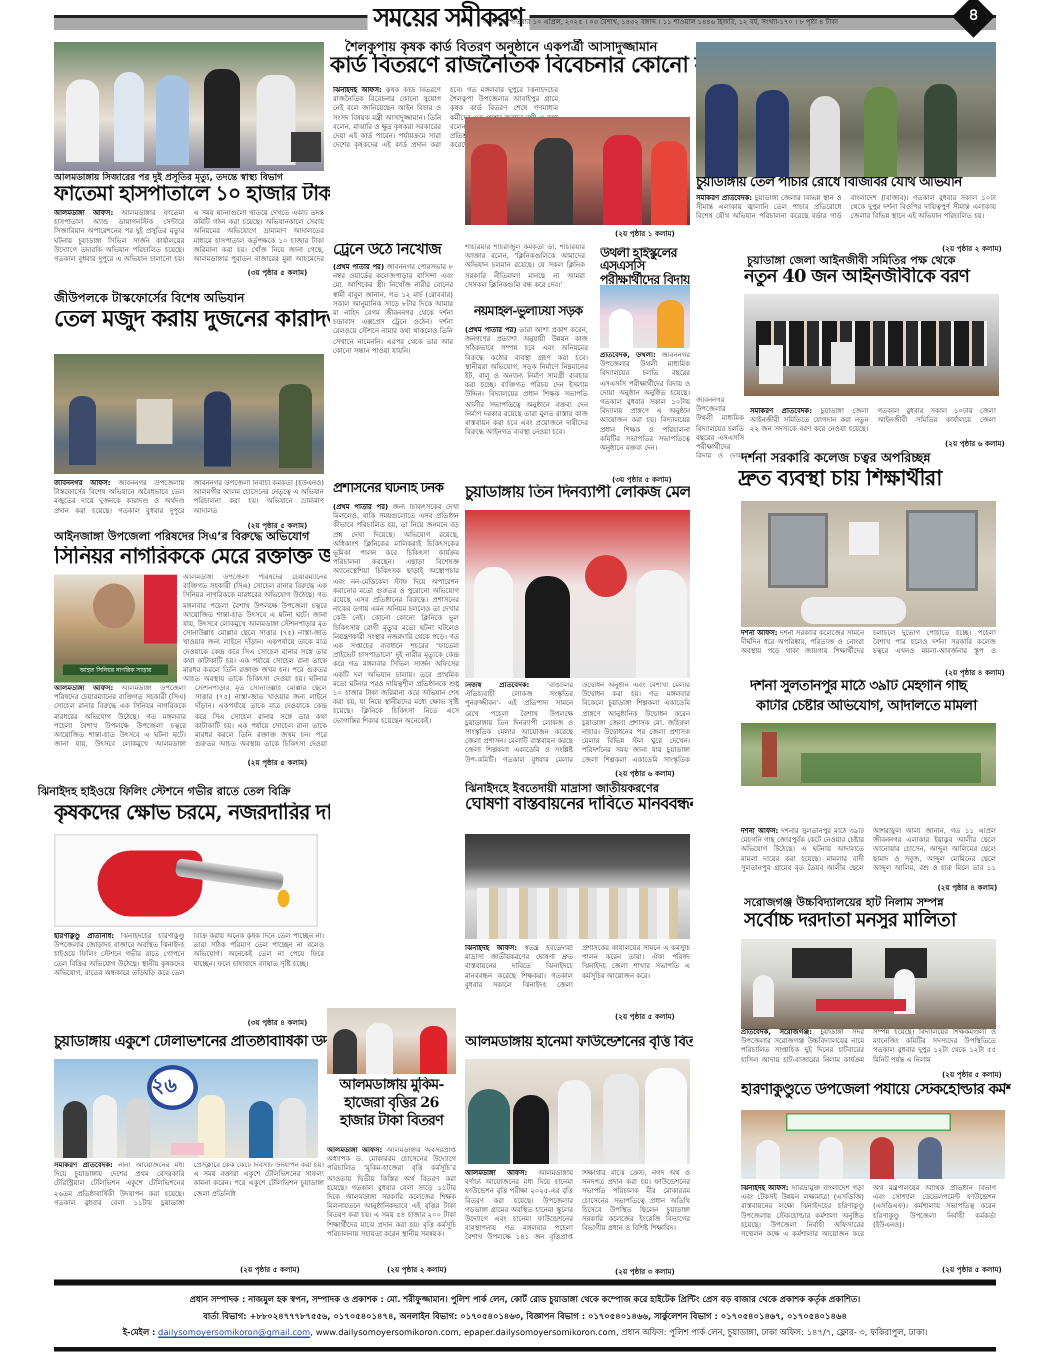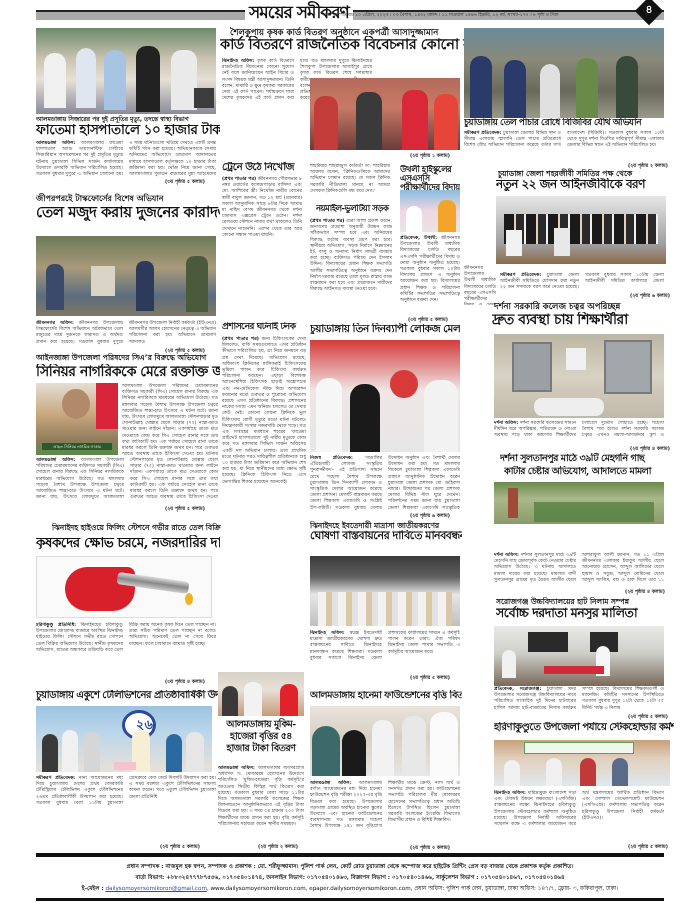--- a/index.html
+++ b/index.html
@@ -44,21 +44,21 @@
   <div style="position:absolute;left:158px;top:60px;width:20px;height:20px;background:#3c3c3c"></div>
 </div>
 <div class="kicker" style="left:36px;top:113px;width:180px;font-size:6px">আলমডাঙ্গায় সিজারের পর দুই প্রসূতির মৃত্যু, তদন্তে স্বাস্থ্য বিভাগ</div>
 <div class="headline" style="left:36px;top:122px;width:184px;font-size:13.5px">ফাতেমা হাসপাতালে ১০ হাজার টাকা জরিমানা</div>
 <div class="body" style="left:36px;top:140px;width:180px;height:38px;column-count:2;column-gap:6px">
   <b>আলমডাঙ্গা অফিস:</b>
   <span>আলমডাঙ্গার ফাতেমা হাসপাতাল অ্যান্ড ডায়াগনস্টিক সেন্টারে সিজারিয়ান অপারেশনের পর দুই প্রসূতির মৃত্যুর ঘটনায় চুয়াডাঙ্গা সিভিল সার্জন কার্যালয়ের উদ্যোগে তদারকি অভিযান পরিচালিত হয়েছে। গতকাল বুধবার দুপুরে এ অভিযান চালানো হয়। এ সময় ঘটনাগুলো খতিয়ে দেখতে একটি তদন্ত কমিটি গঠন করা হয়েছে। অভিযানকালে সেবায় অনিয়মের অভিযোগে ভ্রাম্যমাণ আদালতের মাধ্যমে হাসপাতাল কর্তৃপক্ষকে ১০ হাজার টাকা জরিমানা করা হয়। খোঁজ নিয়ে জানা গেছে, আলমডাঙ্গার পুরাতন বাজারের মুন্না আহমেদের স্ত্রী রোজিনা খাতুন গত ৭ এপ্রিল প্রসব বেদনা নিয়ে ওই হাসপাতালে ভর্তি হন। সেখানে সিজারিয়ান অপারেশনের মাধ্যমে সন্তান</span>
 </div>
 <div class="cont" style="left:165px;top:178px">(৩য় পৃষ্ঠার ৫ কলাম)</div>
 
-<div class="kicker" style="left:36px;top:193px;width:180px;font-size:8px">জীপরপরইে টাস্কফোর্সের বিশেষ অভিযান</div>
+<div class="kicker" style="left:36px;top:193px;width:180px;font-size:8px">জীউপলকে টাস্কফোর্সের বিশেষ অভিযান</div>
 <div class="headline" style="left:36px;top:205px;width:184px;font-size:15px">তেল মজুদ করায় দুজনের কারাদণ্ড</div>
 <div class="photo" style="left:36px;top:236px;width:180px;height:80px;background:linear-gradient(180deg,#6c7a58 0%,#a89a7a 40%,#5c6d7e 75%,#807764 100%)">
   <div style="position:absolute;left:10px;top:28px;width:18px;height:46px;background:#3b4a6b;border-radius:8px 8px 0 0"></div>
   <div style="position:absolute;left:55px;top:30px;width:24px;height:30px;background:#d9d4c5"></div>
   <div style="position:absolute;left:100px;top:25px;width:18px;height:50px;background:#2d3a5a;border-radius:8px 8px 0 0"></div>
   <div style="position:absolute;left:150px;top:20px;width:22px;height:56px;background:#4a5a3a;border-radius:8px 8px 0 0"></div>
 </div>
 <div class="body" style="left:36px;top:320px;width:180px;height:32px;column-count:2;column-gap:6px">
   <b>জীবননগর অফিস:</b>
   <span>জীবননগর উপজেলায় টাস্কফোর্সের বিশেষ অভিযানে অবৈধভাবে তেল মজুতের দায়ে দুজনকে কারাদণ্ড ও অর্থদণ্ড প্রদান করা হয়েছে। গতকাল বুধবার দুপুরে জীবননগর উপজেলা নির্বাহী কর্মকর্তা (ইউএনও) আলমগীর আলম হোসেনের নেতৃত্বে এ অভিযান পরিচালনা করা হয়। অভিযানে ভ্রাম্যমাণ আদালত</span>
@@ -74,36 +74,36 @@
 </div>
 <div class="body" style="left:122px;top:383px;width:96px;height:72px">
   <span>আলমডাঙ্গা উপজেলা পরিষদের চেয়ারম্যানের ব্যক্তিগত সহকারী (সিএ) সোহেল রানার বিরুদ্ধে এক সিনিয়র নাগরিককে মারধরের অভিযোগ উঠেছে। গত মঙ্গলবার পহেলা বৈশাখ উপলক্ষে উপজেলা চত্বরে আয়োজিত শান্তা-হাত উৎসবে এ ঘটনা ঘটে। জানা যায়, উৎসবে লোকমুখে আলমডাঙ্গা স্টেশনপাড়ার মৃত সোনাউল্লাহ মোল্লার ছেলে সাত্তার (৭৫) নাস্তা-জাত খাওয়ার জন্য লাইনে দাঁড়ান। একপর্যায়ে তাকে মাত্র দেওয়াকে কেন্দ্র করে সিএ সোহেল রানার সঙ্গে তার কথা কাটাকাটি হয়। এক পর্যায়ে সোহেল রানা তাকে মারধর করলে তিনি রক্তাক্ত জখম হন। পরে গুরুতর আহত অবস্থায় তাকে চিকিৎসা দেওয়া হয়। ঘটনার পরপরই শহরজুড়ে ব্যাপক নিন্দা ও ক্ষোভের সৃষ্টি হয়।</span>
 </div>
 <div class="body" style="left:36px;top:457px;width:182px;height:46px;column-count:2;column-gap:6px">
   <b>আলমডাঙ্গা অফিস:</b>
   <span>আলমডাঙ্গা উপজেলা পরিষদের চেয়ারম্যানের ব্যক্তিগত সহকারী (সিএ) সোহেল রানার বিরুদ্ধে এক সিনিয়র নাগরিককে মারধরের অভিযোগ উঠেছে। গত মঙ্গলবার পহেলা বৈশাখ উপলক্ষে উপজেলা চত্বরে আয়োজিত শান্তা-হাত উৎসবে এ ঘটনা ঘটে। জানা যায়, উৎসবে লোকমুখে আলমডাঙ্গা স্টেশনপাড়ার মৃত সোনাউল্লাহ মোল্লার ছেলে সাত্তার (৭৫) নাস্তা-জাত খাওয়ার জন্য লাইনে দাঁড়ান। একপর্যায়ে তাকে মাত্র দেওয়াকে কেন্দ্র করে সিএ সোহেল রানার সঙ্গে তার কথা কাটাকাটি হয়। এক পর্যায়ে সোহেল রানা তাকে মারধর করলে তিনি রক্তাক্ত জখম হন। পরে গুরুতর আহত অবস্থায় তাকে চিকিৎসা দেওয়া হয়। ঘটনার পরপরই শহরজুড়ে ব্যাপক নিন্দা ও ক্ষোভের সৃষ্টি হয়।</span>
 </div>
 <div class="cont" style="left:165px;top:505px">(২য় পৃষ্ঠার ৫ কলাম)</div>
 
-<div class="kicker" style="left:52px;top:522px;width:184px;font-size:7.5px">ঝিনাইদহ হাইওয়ে ফিলিং স্টেশনে গভীর রাতে তেল বিক্রি</div>
+<div class="kicker" style="left:25px;top:522px;width:184px;font-size:7.5px">ঝিনাইদহ হাইওয়ে ফিলিং স্টেশনে গভীর রাতে তেল বিক্রি</div>
 <div class="headline" style="left:36px;top:535px;width:184px;font-size:13.5px">কৃষকদের ক্ষোভ চরমে, নজরদারির দাবি</div>
 <div class="photo" style="left:36px;top:556px;width:176px;height:62px;background:#fafafa;border:1px solid #ddd">
   <div style="position:absolute;left:28px;top:10px;width:70px;height:44px;background:#d8202a;border-radius:30px 10px 30px 30px"></div>
   <div style="position:absolute;left:80px;top:20px;width:72px;height:12px;background:linear-gradient(180deg,#ddd,#888,#ccc);transform:rotate(8deg);border-radius:4px"></div>
   <div style="position:absolute;left:148px;top:36px;width:8px;height:12px;background:#f2b11f;border-radius:50% 50% 50% 50%"></div>
 </div>
 <div class="body" style="left:36px;top:622px;width:180px;height:50px;column-count:2;column-gap:6px">
   <b>হরিণাকুণ্ডু প্রতিনিধি:</b>
   <span>ঝিনাইদহের হরিণাকুণ্ডু উপজেলার জোড়াদহ বাজারে অবস্থিত ঝিনাইদহ হাইওয়ে ফিলিং স্টেশনে গভীর রাতে গোপনে তেল বিক্রির অভিযোগ উঠেছে। স্থানীয় কৃষকদের অভিযোগ, রাতের অন্ধকারে তড়িঘড়ি করে তেল বিক্রি করায় অনেক কৃষক দিনে তেল পাচ্ছেন না। তারা সঠিক পরিমাণ তেল পাচ্ছেন না বলেও অভিযোগ। অনেকেই তেল না পেয়ে ফিরে যাচ্ছেন। ফলে চাষাবাদে ব্যাঘাত সৃষ্টি হচ্ছে।</span>
 </div>
 <div class="cont" style="left:165px;top:678px">(৩য় পৃষ্ঠার ৪ কলাম)</div>
 
 <div class="headline" style="left:36px;top:690px;width:184px;font-size:10px">চুয়াডাঙ্গায় একুশে টেলিভিশনের প্রতিষ্ঠাবার্ষিকী উদযাপন</div>
 <div class="photo" style="left:36px;top:706px;width:176px;height:66px;background:linear-gradient(180deg,#9cc3e2 0%,#bcd6ea 40%,#e6e1d8 100%)">
-  <div style="position:absolute;left:86px;top:4px;width:34px;height:30px;border-radius:50%;background:#fff;border:3px solid #2a4a9a;color:#2a4a9a;font-weight:bold;font-size:13px;text-align:right;line-height:24px">২৬</div>
+  <div style="position:absolute;left:62px;top:4px;width:34px;height:30px;border-radius:50%;background:#fff;border:3px solid #2a4a9a;color:#2a4a9a;font-weight:bold;font-size:13px;text-align:left;line-height:24px">২৬</div>
   <div style="position:absolute;left:6px;top:28px;width:16px;height:38px;background:#3a3a3a;border-radius:8px 8px 0 0"></div>
   <div style="position:absolute;left:26px;top:24px;width:16px;height:42px;background:#f0f0f0;border-radius:8px 8px 0 0"></div>
   <div style="position:absolute;left:48px;top:26px;width:16px;height:40px;background:#d6d6d6;border-radius:8px 8px 0 0"></div>
   <div style="position:absolute;left:96px;top:24px;width:18px;height:42px;background:#f6efd6;border-radius:8px 8px 0 0"></div>
   <div style="position:absolute;left:130px;top:28px;width:16px;height:38px;background:#2a6aa0;border-radius:8px 8px 0 0"></div>
   <div style="position:absolute;left:150px;top:26px;width:18px;height:40px;background:#e6e6e6;border-radius:8px 8px 0 0"></div>
   <div style="position:absolute;left:78px;top:56px;width:22px;height:8px;background:#f5c2d0"></div>
 </div>
 <div class="body" style="left:36px;top:775px;width:180px;height:68px;column-count:2;column-gap:6px">
   <b>সমীকরণ প্রতিবেদক:</b>
@@ -179,21 +179,21 @@
   <b>ঝিনাইদহ অফিস:</b>
   <span>স্বতন্ত্র ইবতেদায়ী মাদ্রাসা জাতীয়করণের ঘোষণা দ্রুত বাস্তবায়নের দাবিতে ঝিনাইদহে মানববন্ধন করেছে শিক্ষকরা। গতকাল বুধবার সকালে ঝিনাইদহ জেলা প্রশাসকের কার্যালয়ের সামনে এ কর্মসূচি পালন করেন তারা। ঐক্য পরিষদ ঝিনাইদহ জেলা শাখার সভাপতি এ কর্মসূচির আয়োজন করে।</span>
 </div>
 <div class="cont" style="left:410px;top:674px">(২য় পৃষ্ঠার ৫ কলাম)</div>
 
 <div class="photo" style="left:218px;top:672px;width:86px;height:44px;background:linear-gradient(180deg,#d7d1c6 0%,#e6e0d8 40%,#c89a7a 100%)">
   <div style="position:absolute;left:4px;top:14px;width:16px;height:30px;background:#3a3a3a;border-radius:8px 8px 0 0"></div>
   <div style="position:absolute;left:26px;top:10px;width:18px;height:34px;background:#f2f2f2;border-radius:8px 8px 0 0"></div>
   <div style="position:absolute;left:62px;top:12px;width:18px;height:32px;background:#e0232a;border-radius:8px 8px 0 0"></div>
 </div>
-<div class="headline" style="left:218px;top:718px;width:86px;font-size:9.5px;white-space:normal;text-align:center;line-height:1.25">আলমডাঙ্গায় মুকিম-হাজেরা বৃত্তির ৫৪ হাজার টাকা বিতরণ</div>
+<div class="headline" style="left:218px;top:718px;width:86px;font-size:9.5px;white-space:normal;text-align:center;line-height:1.25">আলমডাঙ্গায় মুকিম-হাজেরা বৃত্তির 26 হাজার টাকা বিতরণ</div>
 <div class="body" style="left:218px;top:765px;width:86px;height:80px">
   <b>আলমডাঙ্গা অফিস:</b>
   <span>আলমডাঙ্গার অবসরপ্রাপ্ত অধ্যাপক ড. মোকাররম হোসেনের উদ্যোগে পরিচালিত ‘মুকিম-হাজেরা বৃত্তি কর্মসূচি’র আওতায় দ্বিতীয় কিস্তির অর্থ বিতরণ করা হয়েছে। গতকাল বুধবার বেলা সাড়ে ১১টার দিকে আলমডাঙ্গা সরকারি কলেজের শিক্ষক মিলনায়তনে আনুষ্ঠানিকভাবে এই বৃত্তির টাকা বিতরণ করা হয়। এ সময় ৫৪ হাজার ২০০ টাকা শিক্ষার্থীদের মাঝে প্রদান করা হয়। বৃত্তি কর্মসূচি পরিচালনায় সহায়তা করেন স্থানীয় সমন্বয়ক।</span>
 </div>
 <div class="cont" style="left:258px;top:843px">(২য় পৃষ্ঠার ২ কলাম)</div>
 
 <div class="headline" style="left:310px;top:690px;width:152px;font-size:9.5px">আলমডাঙ্গায় হানেমা ফাউন্ডেশনের বৃত্তি বিতরণ</div>
 <div class="photo" style="left:310px;top:706px;width:150px;height:70px;background:linear-gradient(180deg,#e9e3dc 0%,#d9d0c4 45%,#e6e6e6 100%)">
   <div style="position:absolute;left:2px;top:20px;width:28px;height:50px;background:#3c6a6a;border-radius:14px 14px 0 0"></div>
   <div style="position:absolute;left:32px;top:24px;width:24px;height:46px;background:#1a1a1a;border-radius:12px 12px 0 0"></div>
@@ -214,22 +214,22 @@
   <div style="position:absolute;left:112px;top:30px;width:22px;height:60px;background:#6a8a4a;border-radius:10px 10px 0 0"></div>
   <div style="position:absolute;left:152px;top:28px;width:22px;height:62px;background:#3a4a3a;border-radius:10px 10px 0 0"></div>
 </div>
 <div class="headline" style="left:464px;top:118px;width:200px;font-size:9px">চুয়াডাঙ্গায় তেল পাচার রোধে বিজিবির যৌথ অভিযান</div>
 <div class="body" style="left:464px;top:130px;width:200px;height:32px;column-count:2;column-gap:6px">
   <b>সমীকরণ প্রতিবেদক:</b>
   <span>চুয়াডাঙ্গা জেলার বিভিন্ন স্থান ও সীমান্ত এলাকায় জ্বালানি তেল পাচার প্রতিরোধে বিশেষ যৌথ অভিযান পরিচালনা করেছে বর্ডার গার্ড বাংলাদেশ (বিজিবি)। গতকাল বুধবার সকাল ১০টা থেকে দুপুর দর্শনা বিওপির দায়িত্বপূর্ণ সীমান্ত এলাকায় জেলার বিভিন্ন স্থানে এই অভিযান পরিচালিত হয়।</span>
 </div>
 <div class="cont" style="left:628px;top:162px">(২য় পৃষ্ঠার ২ কলাম)</div>
 
-<div class="kicker" style="left:498px;top:168px;width:200px;font-size:7.5px">চুয়াডাঙ্গা জেলা শহরজীবী সমিতির পক্ষ থেকে</div>
-<div class="headline" style="left:496px;top:178px;width:180px;font-size:12px">নতুন ২২ জন আইনজীবীকে বরণ</div>
+<div class="kicker" style="left:498px;top:168px;width:200px;font-size:7.5px">চুয়াডাঙ্গা জেলা আইনজীবী সমিতির পক্ষ থেকে</div>
+<div class="headline" style="left:496px;top:178px;width:180px;font-size:12px">নতুন 40 জন আইনজীবীকে বরণ</div>
 <div class="photo" style="left:496px;top:196px;width:170px;height:68px;background:linear-gradient(180deg,#e6e6e6 0%,#c9c9c9 30%,#a0a0a0 70%,#8a6a4a 100%)">
   <div style="position:absolute;left:8px;top:18px;width:154px;height:30px;background:repeating-linear-gradient(90deg,#1a1a1a 0 10px,#e0d0c0 10px 12px,#2a2a2a 12px 20px,#f0f0f0 20px 22px)"></div>
   <div style="position:absolute;left:10px;top:34px;width:16px;height:26px;background:#f2f2f2"></div>
   <div style="position:absolute;left:58px;top:32px;width:16px;height:28px;background:#e8e8e8"></div>
 </div>
 <div class="body" style="left:500px;top:272px;width:164px;height:20px;column-count:2;column-gap:6px">
   <b>সমীকরণ প্রতিবেদক:</b>
   <span>চুয়াডাঙ্গা জেলা আইনজীবী সমিতিতে যোগদান করা নতুন ২২ জন সদস্যকে বরণ করে নেওয়া হয়েছে। গতকাল বুধবার সকাল ১০টায় জেলা আইনজীবী সমিতির কার্যালয়ে জেলা আইনজীবী সমিতির বাইন পরিয়ে ও ফুলেল শুভেচ্ছায় বরণ করা হয়।</span>
 </div>
 <div class="cont" style="left:630px;top:292px">(২য় পৃষ্ঠার ৬ কলাম)</div>

